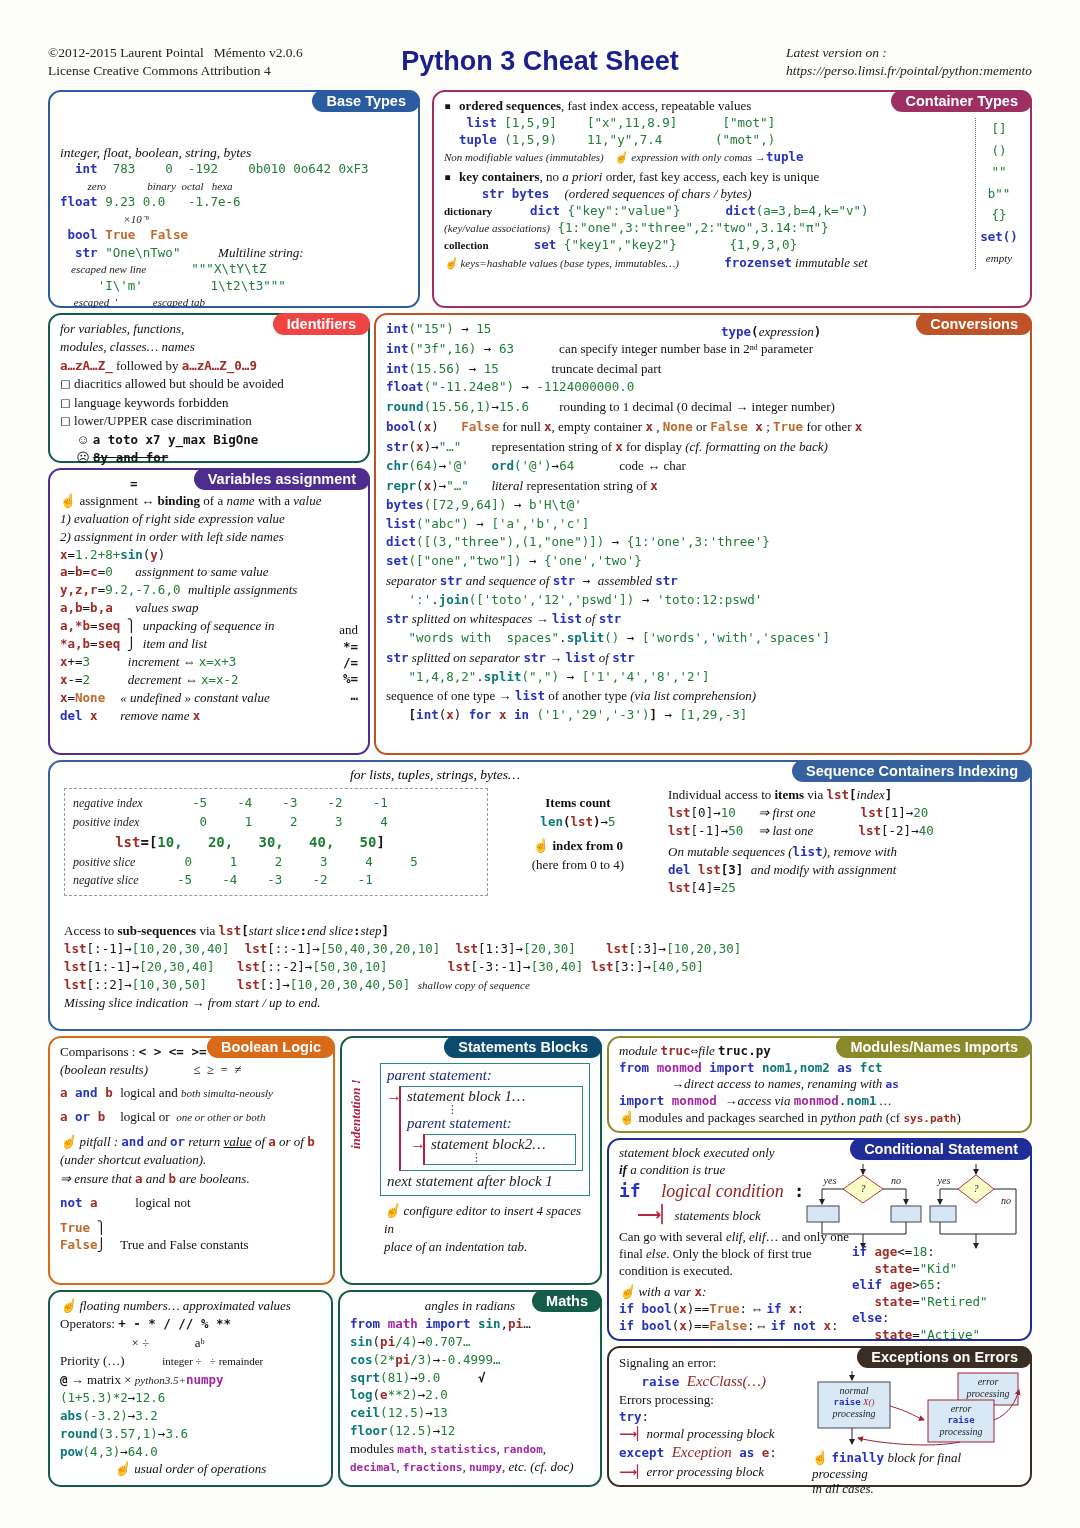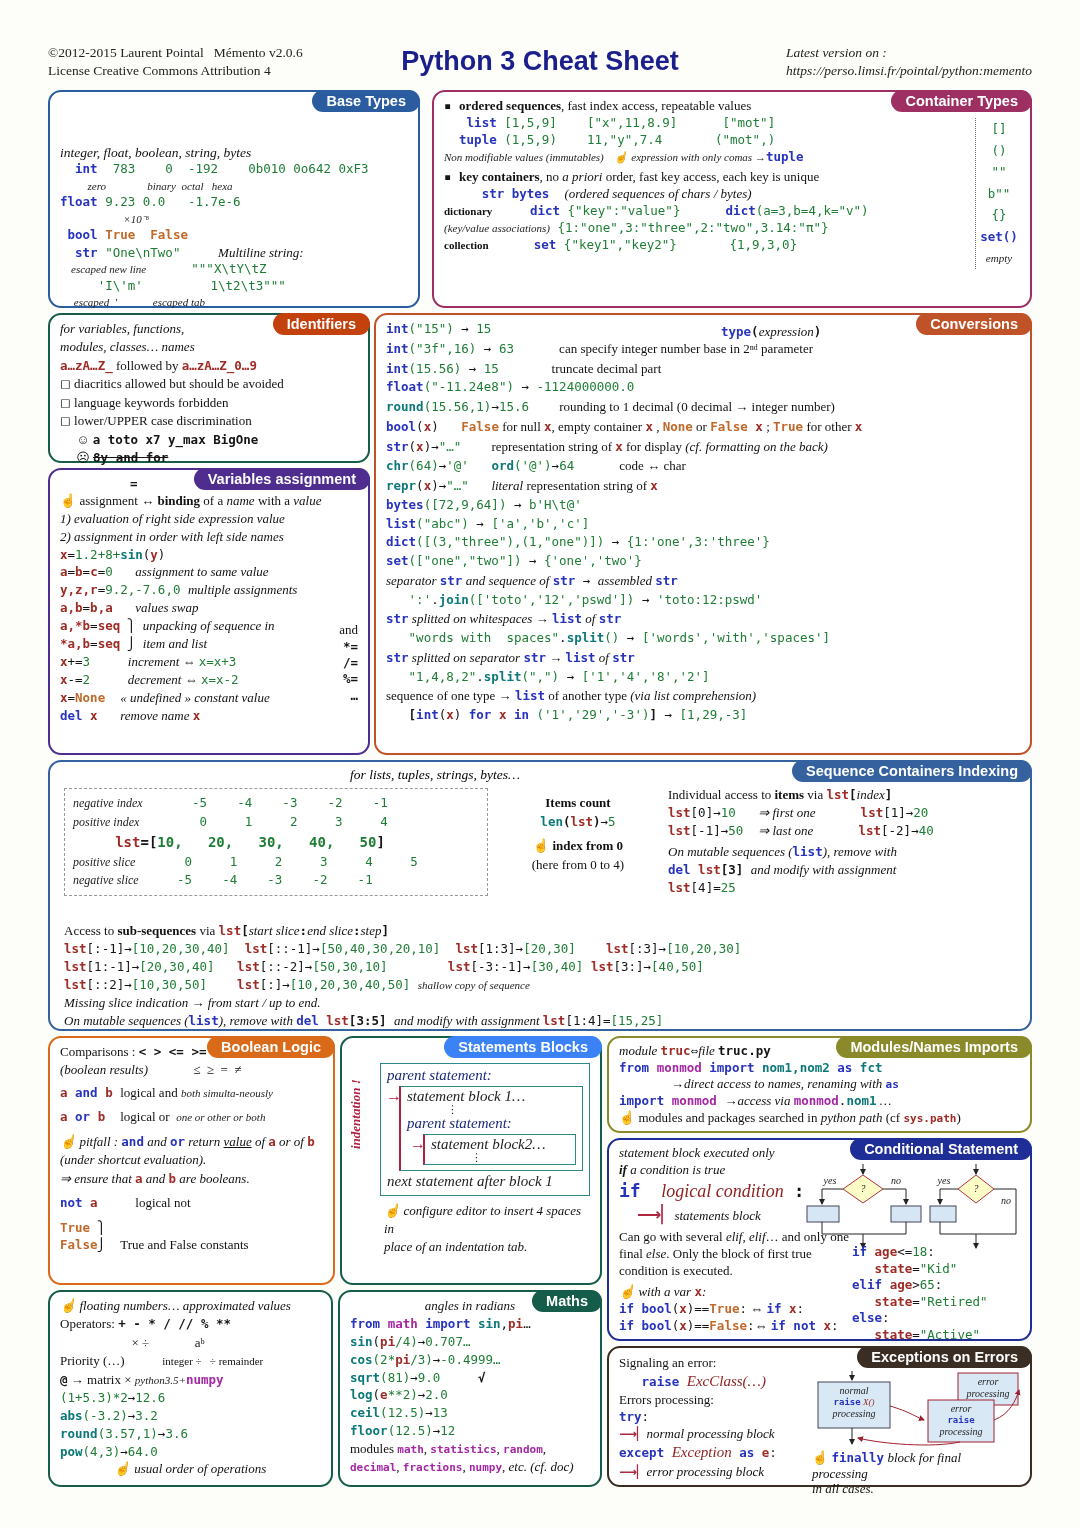--- a/index.html
+++ b/index.html
@@ -146,34 +146,35 @@
     <div style="width:528px;">
         <div class="ln"><span class="k">▪ </span><span class="nb">ordered sequences</span><span class="n">, fast index access, repeatable values</span></div>
         <div class="ln"><span class="b">   list</span><span class="g"> [1,5,9]</span><span class="g">    ["x",11,8.9]</span><span class="g">      ["mot"]</span></div>
         <div class="ln"><span class="b">  tuple</span><span class="g"> (1,5,9)</span><span class="k">    </span><span class="g">11,"y",7.4</span><span class="g">       ("mot",)</span></div>
         <div class="ln"><span class="ism">Non modifiable values (immutables)</span><span class="ism">    ☝ expression with only comas →</span><span class="b">tuple</span></div>
         <div class="ln mt2"><span class="k">▪ </span><span class="nb">key containers</span><span class="n">, no </span><span class="i">a priori</span><span class="n"> order, fast key access, each key is unique</span></div>
         <div class="ln"><span class="b">     str bytes</span><span class="k">  </span><span class="i">(ordered sequences of chars / bytes)</span></div>
         <div class="ln"><span class="nsb">dictionary</span><span class="b">     dict</span><span class="g"> {"key":"value"}</span><span class="b">      dict</span><span class="g">(a=3,b=4,k="v")</span></div>
         <div class="ln"><span class="ism">(key/value associations)</span><span class="k"> </span><span class="g">{1:"one",3:"three",2:"two",3.14:"π"}</span></div>
         <div class="ln"><span class="nsb">collection</span><span class="b">      set</span><span class="g"> {"key1","key2"}</span><span class="g">       {1,9,3,0}</span></div>
+        <div class="ln"><span class="ism">☝ keys=hashable values (base types, immutables…)</span><span class="k">      </span><span class="b">frozenset</span><span class="i"> immutable set</span></div>
       </div>
     <div class="colR">
         <div class="ln"><span class="g">[]</span></div>
         <div class="ln"><span class="g">()</span></div>
         <div class="ln"><span class="g">""</span></div>
         <div class="ln"><span class="g">b""</span></div>
         <div class="ln"><span class="g">{}</span></div>
         <div class="ln"><span class="b">set()</span></div>
         <div class="ln"><span class="ism">empty</span></div>
       </div>
   </section>
 
   <section class="box" id="box-ident" style="left: 48px; top: 313px; width: 322px; height: 150px; border-color: rgb(21, 93, 74);">
-    <div class="pill" style="background: #c2410c;">Identifiers</div>
+    <div class="pill" style="background: #ef4444;">Identifiers</div>
     <div>
         <div class="ln"><span class="i">for variables, functions,</span></div>
         <div class="ln"><span class="i">modules, classes… names</span></div>
         <div class="ln"><span class="r">a…zA…Z_</span><span class="n"> followed by </span><span class="r">a…zA…Z_0…9</span></div>
         <div class="ln"><span class="n">◻ diacritics allowed but should be avoided</span></div>
         <div class="ln"><span class="n">◻ language keywords forbidden</span></div>
         <div class="ln"><span class="n">◻ lower/UPPER case discrimination</span></div>
         <div class="ln"><span class="n">     ☺ </span><span class="kb">a toto x7 y_max BigOne</span></div>
         <div class="ln"><span class="n">     ☹ </span><span class="kb st">8y and for</span></div>
       </div>
@@ -259,42 +260,41 @@
         <div class="ln mt2"><span class="i">On mutable sequences (</span><span class="b">list</span><span class="i">), remove with</span></div>
         <div class="ln"><span class="b">del</span><span class="r"> lst</span><span class="kb">[3]</span><span class="k"> </span><span class="i">and modify with assignment</span></div>
         <div class="ln"><span class="r">lst</span><span class="k">[4]=</span><span class="g">25</span></div>
       </div>
     <div class="subB">
         <div class="ln"><span class="n">Access to </span><span class="nb">sub-sequences</span><span class="n"> via </span><span class="r">lst</span><span class="kb">[</span><span class="i">start slice</span><span class="kb">:</span><span class="i">end slice</span><span class="kb">:</span><span class="i">step</span><span class="kb">]</span></div>
         <div class="ln"><span class="r">lst</span><span class="k">[:-1]→</span><span class="g">[10,20,30,40]</span><span class="k">  </span><span class="r">lst</span><span class="k">[::-1]→</span><span class="g">[50,40,30,20,10]</span><span class="k">  </span><span class="r">lst</span><span class="k">[1:3]→</span><span class="g">[20,30]</span><span class="k">    </span><span class="r">lst</span><span class="k">[:3]→</span><span class="g">[10,20,30]</span></div>
         <div class="ln"><span class="r">lst</span><span class="k">[1:-1]→</span><span class="g">[20,30,40]</span><span class="k">   </span><span class="r">lst</span><span class="k">[::-2]→</span><span class="g">[50,30,10]</span><span class="k">        </span><span class="r">lst</span><span class="k">[-3:-1]→</span><span class="g">[30,40]</span><span class="k"> </span><span class="r">lst</span><span class="k">[3:]→</span><span class="g">[40,50]</span></div>
         <div class="ln"><span class="r">lst</span><span class="k">[::2]→</span><span class="g">[10,30,50]</span><span class="k">    </span><span class="r">lst</span><span class="k">[:]→</span><span class="g">[10,20,30,40,50]</span><span class="k"> </span><span class="ism">shallow copy of sequence</span></div>
         <div class="ln"><span class="i">Missing slice indication → from start / up to end.</span></div>
-        <div class="ln"><span class="i">On mutable sequences (</span><span class="b">list</span><span class="i">), remove with </span><span class="b">del</span><span class="r"> lst</span><span class="kb">[3:5]</span><span class="k"> </span><span class="i">and modify with assignment </span><span class="r">lst</span><span class="k">[1:4]=</span><span class="g">[15,25]</span></div>
       </div>
   </section>
 
   <section class="box" id="box-bool" style="left: 48px; top: 1036px; width: 287px; height: 249px; border-color: rgb(217, 106, 26);">
     <div class="pill" style="background: rgb(217, 106, 26);">Boolean Logic</div>
     <div>
         <div class="ln"><span class="n">Comparisons : </span><span class="kb">&lt; &gt; &lt;= &gt;= == !=</span></div>
         <div class="ln"><span class="i">(boolean results)</span><span class="k">      </span><span class="n">≤  ≥  =  ≠</span></div>
         <div class="ln mt4"><span class="r">a</span><span class="b"> and </span><span class="r">b</span><span class="k"> </span><span class="n">logical and </span><span class="ism">both simulta-neously</span></div>
         <div class="ln mt6"><span class="r">a</span><span class="b"> or </span><span class="r">b</span><span class="k">  </span><span class="n">logical or  </span><span class="ism">one or other or both</span></div>
         <div class="ln mt6"><span class="i">☝ pitfall : </span><span class="b">and</span><span class="i"> and </span><span class="b">or</span><span class="i"> return </span><span class="iu">value</span><span class="i"> of </span><span class="r">a</span><span class="i"> or of </span><span class="r">b</span></div>
         <div class="ln"><span class="i">(under shortcut evaluation).</span></div>
         <div class="ln"><span class="i">⇒ ensure that </span><span class="r">a</span><span class="i"> and </span><span class="r">b</span><span class="i"> are booleans.</span></div>
         <div class="ln mt6"><span class="b">not</span><span class="r"> a</span><span class="k">     </span><span class="n">logical not</span></div>
         <div class="ln mt6"><span class="o">True</span><span class="k"> ⎫</span></div>
         <div class="ln"><span class="o">False</span><span class="k">⎭  </span><span class="n">True and False constants</span></div>
       </div>
   </section>
 
   <section class="box" id="box-stmt" style="left: 340px; top: 1036px; width: 262px; height: 249px; border-color: rgb(21, 93, 74);">
-    <div class="pill" style="background: #3b82f6;">Statements Blocks</div>
+    <div class="pill" style="background: #0c4a6e;">Statements Blocks</div>
     <div class="stmt-wrap">
       <span class="stmt-indent">indentation !</span>
       <div class="stmt-outer">
         <div class="stmt-parent">parent statement:</div>
         <div class="stmt-inner">
           <div class="stmt-line">statement block 1…</div>
           <div class="stmt-dots">⋮</div>
           <div class="stmt-parent">parent statement:</div>
           <div class="stmt-inner2">
             <div class="stmt-line">statement block2…</div>

